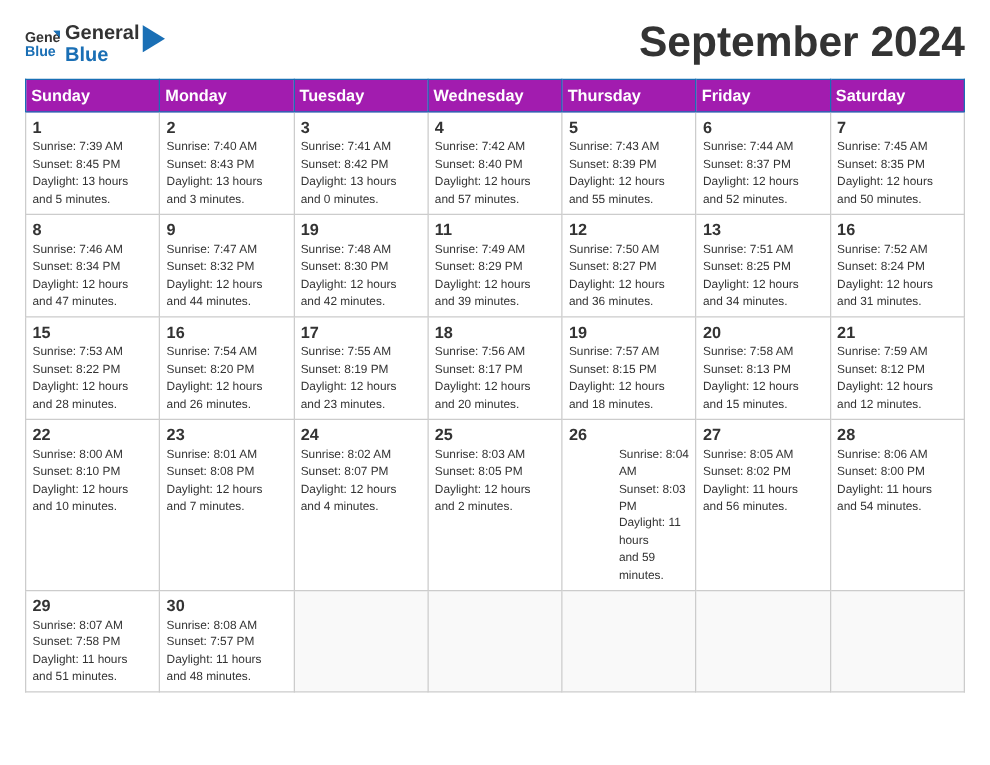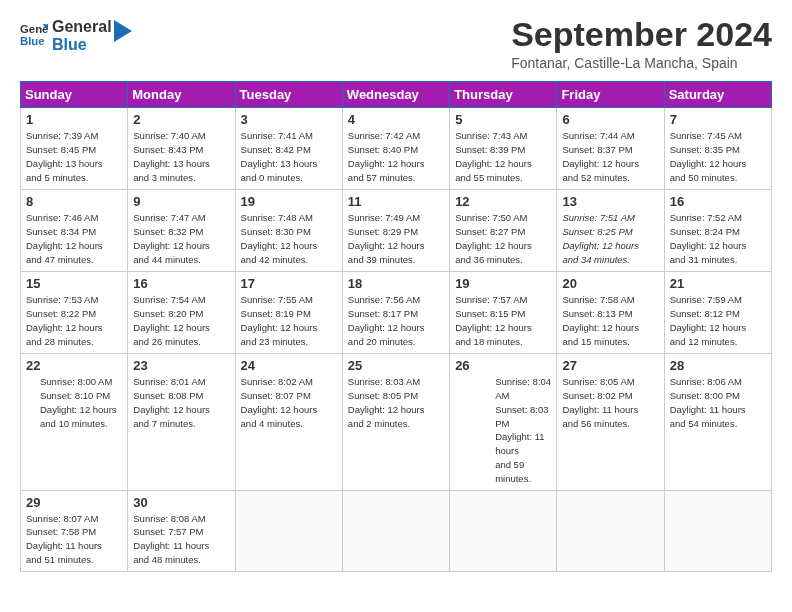--- a/index.html
+++ b/index.html
@@ -101,21 +101,20 @@
       <div style="display:flex;flex-direction:column;margin-top:2px;">
         <span style="font-size:16px;font-weight:bold;color:#333;line-height:1.1;">General</span>
         <span style="font-size:16px;font-weight:bold;color:#1a6fb5;line-height:1.1;">Blue</span>
       </div>
       <svg width="18" height="22" viewBox="0 0 18 22" style="margin-left:-2px;margin-top:-8px;">
         <polygon points="0,0 18,11 0,22" fill="#1a6fb5"></polygon>
       </svg>
     </div>
     <div class="title-block">
       <div class="month-title">September 2024</div>
-      <div class="location">Fontanar, Castille-La Mancha, Spain</div>
     </div>
   </div>
 
   <table class="calendar">
     <thead>
       <tr>
       <th>Sunday</th>
           <th>Monday</th>
           <th>Tuesday</th>
           <th>Wednesday</th>
@@ -207,21 +206,21 @@
           </td>
           <td>
             <span class="day-num">12</span>
             <div class="day-info" style="white-space: pre-line;">Sunrise: 7:50 AM
 Sunset: 8:27 PM
 Daylight: 12 hours
 and 36 minutes.</div>
           </td>
           <td>
             <span class="day-num">13</span>
-            <div class="day-info" style="white-space: pre-line; font-style: italic;">Sunrise: 7:51 AM
+            <div class="day-info" style="white-space: pre-line;">Sunrise: 7:51 AM
 Sunset: 8:25 PM
 Daylight: 12 hours
 and 34 minutes.</div>
           </td>
           <td>
             <span class="day-num">16</span>
             <div class="day-info" style="white-space: pre-line;">Sunrise: 7:52 AM
 Sunset: 8:24 PM
 Daylight: 12 hours
 and 31 minutes.</div>
@@ -274,21 +273,21 @@
             <span class="day-num">21</span>
             <div class="day-info" style="white-space: pre-line;">Sunrise: 7:59 AM
 Sunset: 8:12 PM
 Daylight: 12 hours
 and 12 minutes.</div>
           </td>
         </tr>
         <tr>
           <td>
             <span class="day-num">22</span>
-            <div class="day-info" style="white-space: pre-line; margin-left: 14px;">Sunrise: 8:00 AM
+            <div class="day-info" style="white-space: pre-line;">Sunrise: 8:00 AM
 Sunset: 8:10 PM
 Daylight: 12 hours
 and 10 minutes.</div>
           </td>
           <td>
             <span class="day-num">23</span>
             <div class="day-info" style="white-space: pre-line;">Sunrise: 8:01 AM
 Sunset: 8:08 PM
 Daylight: 12 hours
 and 7 minutes.</div>

